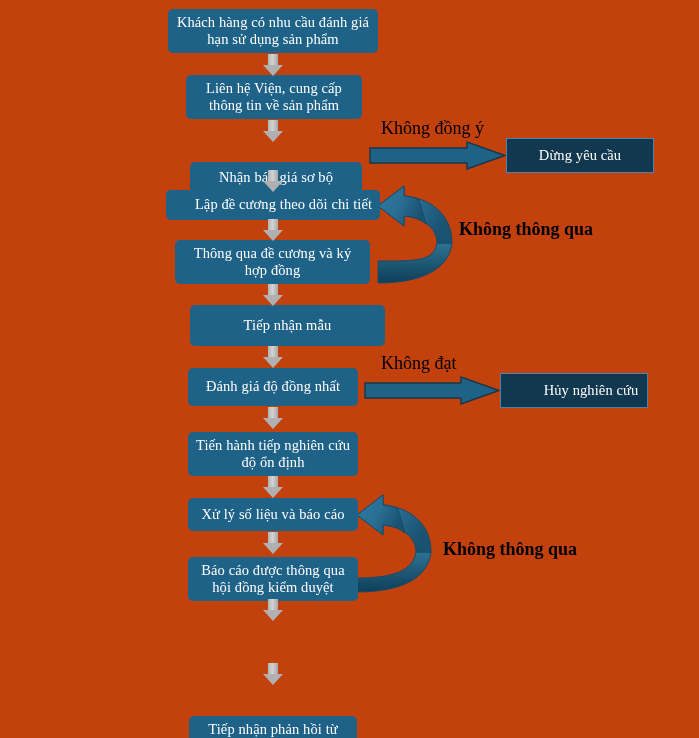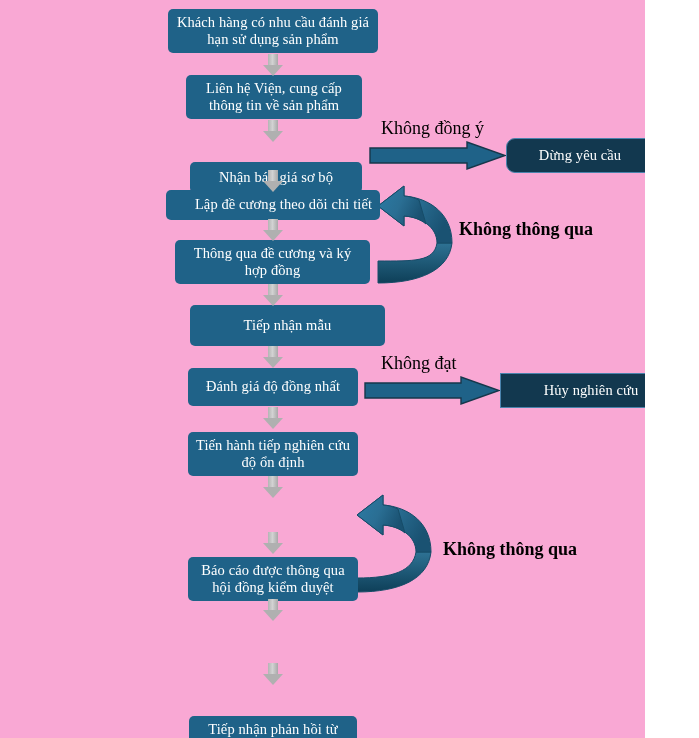--- a/index.html
+++ b/index.html
@@ -2,23 +2,23 @@
 <html><head>
 <meta charset="utf-8">
 <style>
   html, body {
     margin: 0;
     padding: 0;
     background: #ffffff;
   }
   #canvas {
     position: relative;
-    width: 645px;
+    width: 699px;
     height: 738px;
-    background: #f9a8d4;
+    background: #c2410c;
     overflow: hidden;
     font-family: "Liberation Serif", "DejaVu Serif", serif;
   }
 
   
   .node {
     position: absolute;
     box-sizing: border-box;
     background: #1F6288;
     color: #ffffff;
@@ -128,34 +128,35 @@
                C393,506.5 388,505.3 383,505 Z" fill="url(#gradUpper)" stroke="#164C68" stroke-width="1"></path>
     </g>
   </svg>
 
   <div class="node" style="left:168px; top:9px;  width:210px; height:44px;">Khách hàng có nhu cầu đánh giá hạn sử dụng sản phẩm</div>
 
   <div class="node" style="left:186px; top:75px; width:176px; height:44px;">Liên hệ Viện, cung cấp thông tin về sản phẩm</div>
 
   <div class="node" style="left:190px; top:140px; width:172px; height:31px;margin-top:22px;">Nhận báo giá sơ bộ</div>
 
-  <div class="node terminal" style="left:506px; top:138px; width:148px; height:35px;border-radius:9px;">Dừng yêu cầu</div>
+  <div class="node terminal" style="left:506px; top:138px; width:148px; height:35px;">Dừng yêu cầu</div>
 
   <div class="node" style="left:166px; top:190px; width:214px; height:30px;padding-left:27px;">Lập đề cương theo dõi chi tiết</div>
 
   <div class="node" style="left:175px; top:240px; width:195px; height:44px;">Thông qua đề cương và ký hợp đồng</div>
 
   <div class="node" style="left:190px; top:305px; width:195px; height:41px;">Tiếp nhận mẫu</div>
 
   <div class="node" style="left:188px; top:368px; width:170px; height:38px;">Đánh giá độ đồng nhất</div>
 
   <div class="node terminal" style="left:500px; top:373px; width:148px; height:35px;padding-left:40px;">Hủy nghiên cứu</div>
 
   <div class="node" style="left:188px; top:432px; width:170px; height:44px;">Tiến hành tiếp nghiên cứu độ ổn định</div>
 
+  <div class="node" style="left:188px; top:498px; width:170px; height:33px;">Xử lý số liệu và báo cáo</div>
 
   <div class="node" style="left:188px; top:557px; width:170px; height:44px;">Báo cáo được thông qua hội đồng kiểm duyệt</div>
 
 
   <div class="node" style="left:189px; top:716px; width:168px; height:44px;">Tiếp nhận phản hồi từ khách</div>
 
   <div class="vArrow" style="left:263px; top:54px;">
     <div class="stem"></div>
     <div class="head"></div>
   </div>

